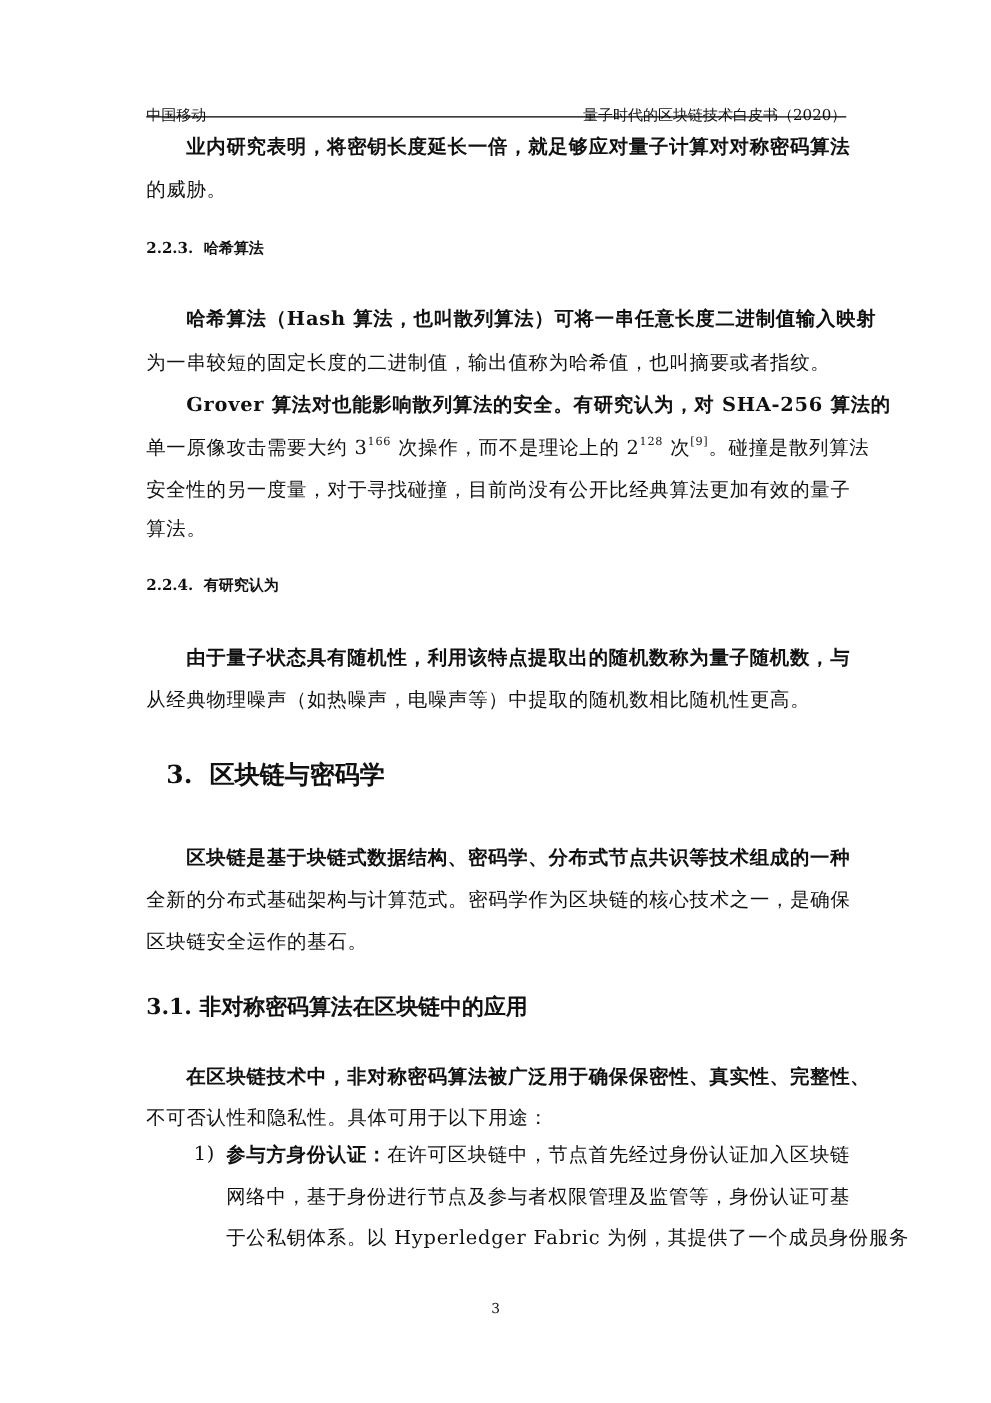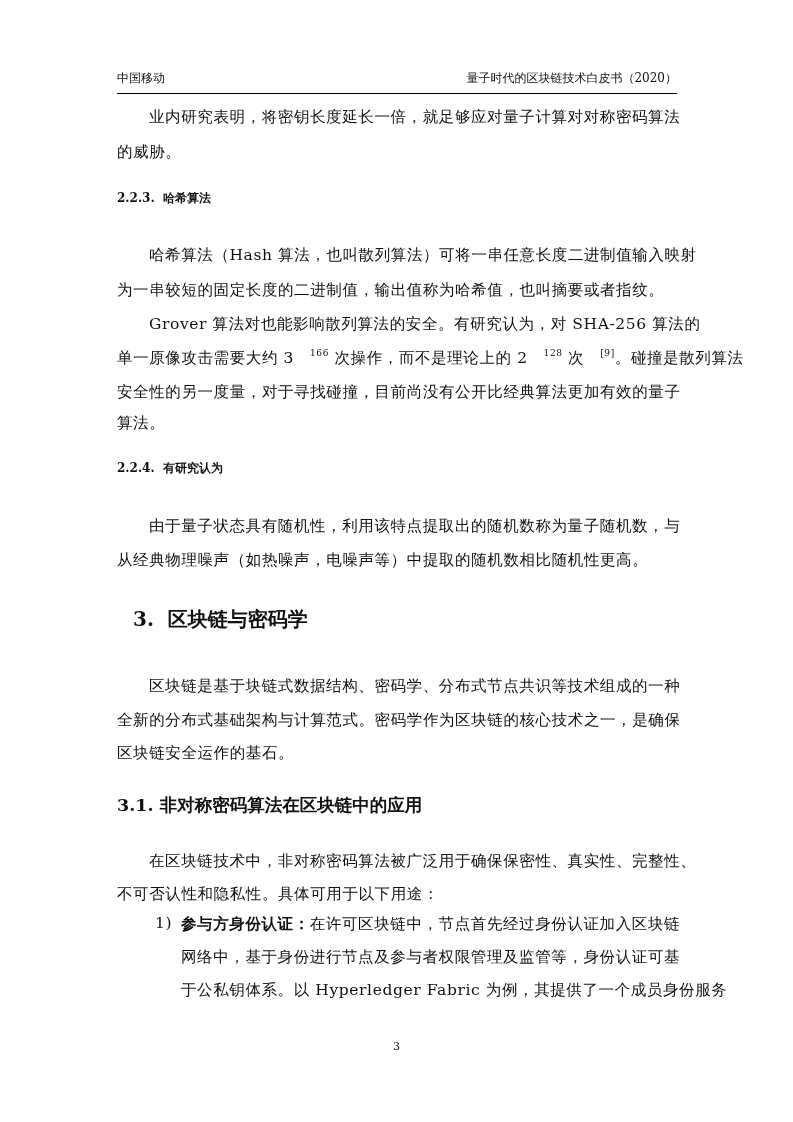--- a/index.html
+++ b/index.html
@@ -1,25 +1,25 @@
 <!DOCTYPE html>
 <html><head>
 <meta charset="utf-8">
 <style>
   html,body{margin:0;padding:0;background:#fff;}
   body{width:793px;height:1122px;position:relative;overflow:hidden;
        font-family:"DejaVu Serif","Liberation Serif",serif;color:#111;}
-  .hdr{position:absolute;top:70px;font-size:12px;text-align:right;}
+  .hdr{position:absolute;top:84px;font-size:12px;text-align:right;}
   .rule{position:absolute;left:117px;width:560px;top:93px;height:0;border-top:1.5px solid #000;}
   .ln{position:absolute;left:117px;font-size:15.5px;white-space:nowrap;letter-spacing:0.6px;}
-  .ind{left:149px;}
+  .ind{left:149px;font-weight:bold;}
   .h3{position:absolute;left:117px;font-size:12px;font-weight:bold;}
   .h1{position:absolute;left:117px;font-size:20px;font-weight:bold;margin-left:16px;}
   .h2{position:absolute;left:117px;font-size:17.5px;font-weight:bold;}
-  sup{font-size:9px;vertical-align:7px;margin-left:16px;}
+  sup{font-size:9px;vertical-align:7px;}
   .pg{position:absolute;top:1040px;left:0;width:793px;text-align:center;font-size:11px;}
   b{font-weight:bold;}
 </style>
 </head>
 <body>
 
 <div class="hdr" style="left:117px">中国移动</div>
 <div class="hdr" style="right:116px">量子时代的区块链技术白皮书（2020）</div>
 <div class="rule"></div>
 

